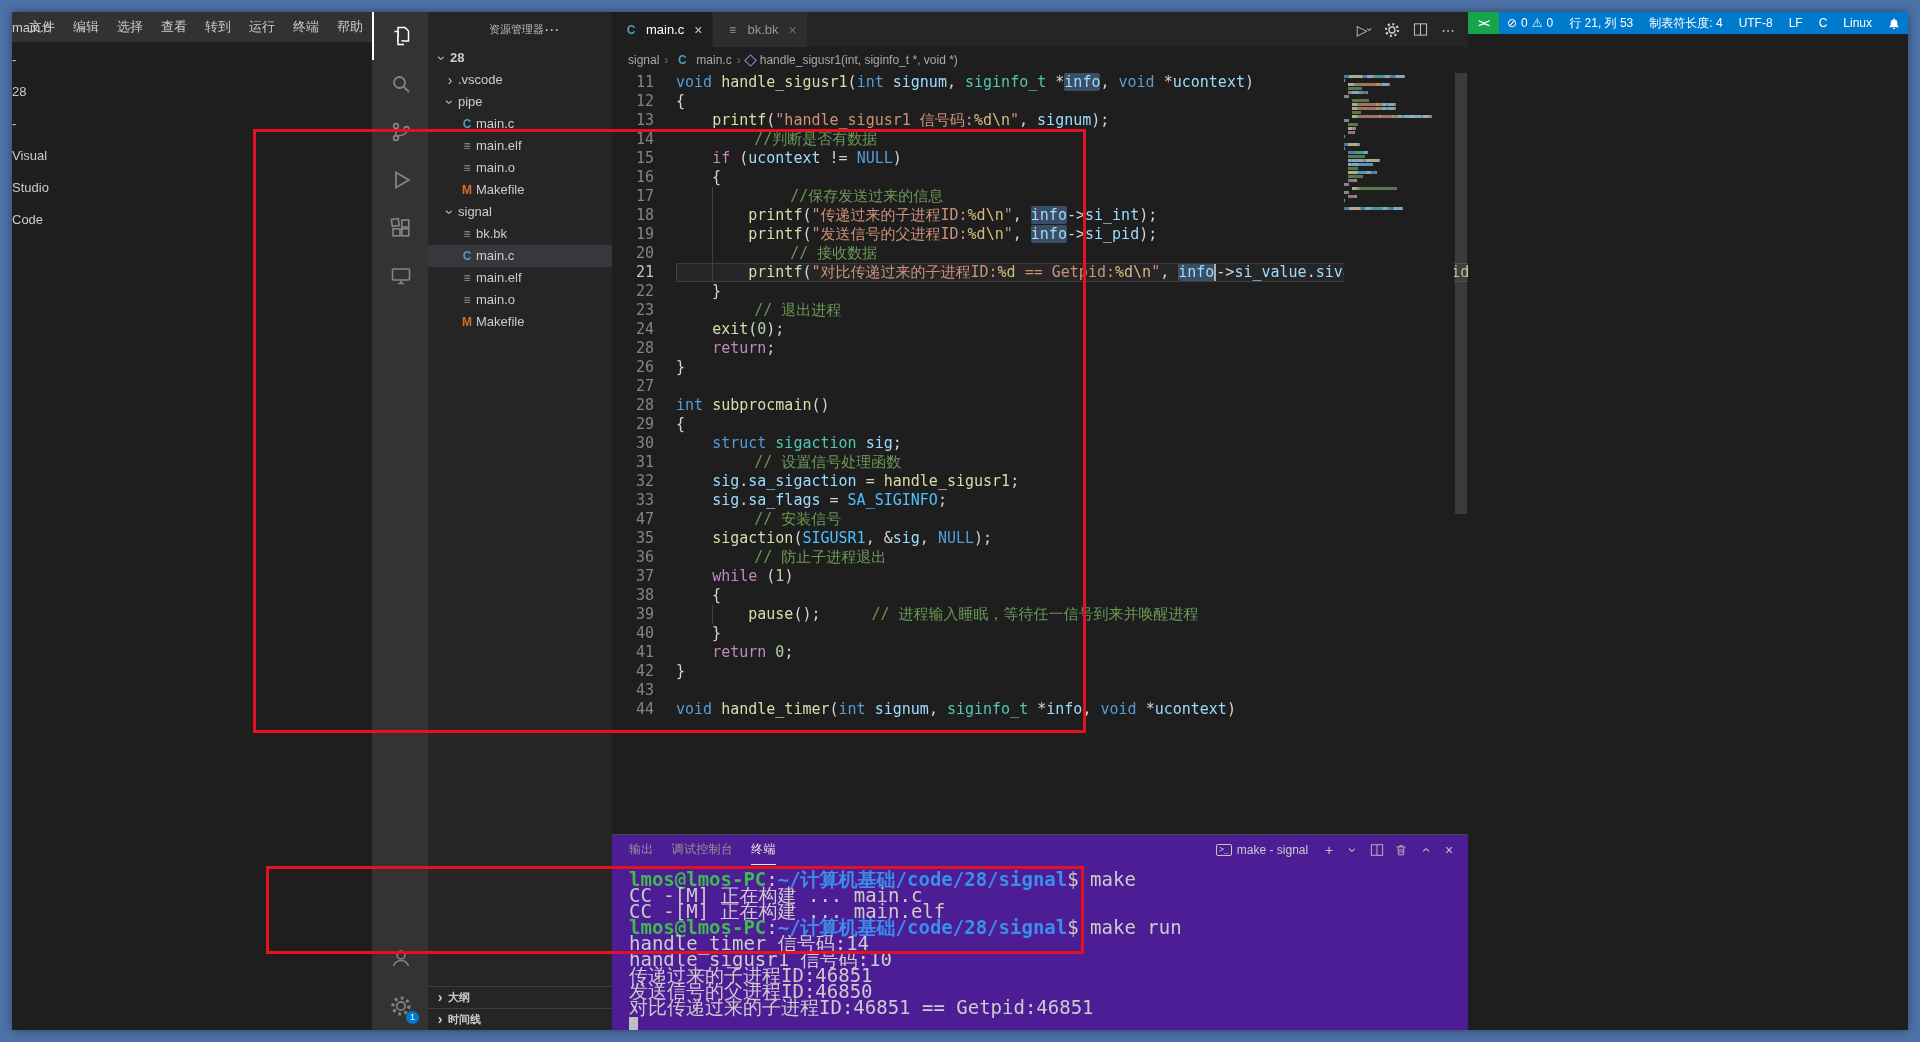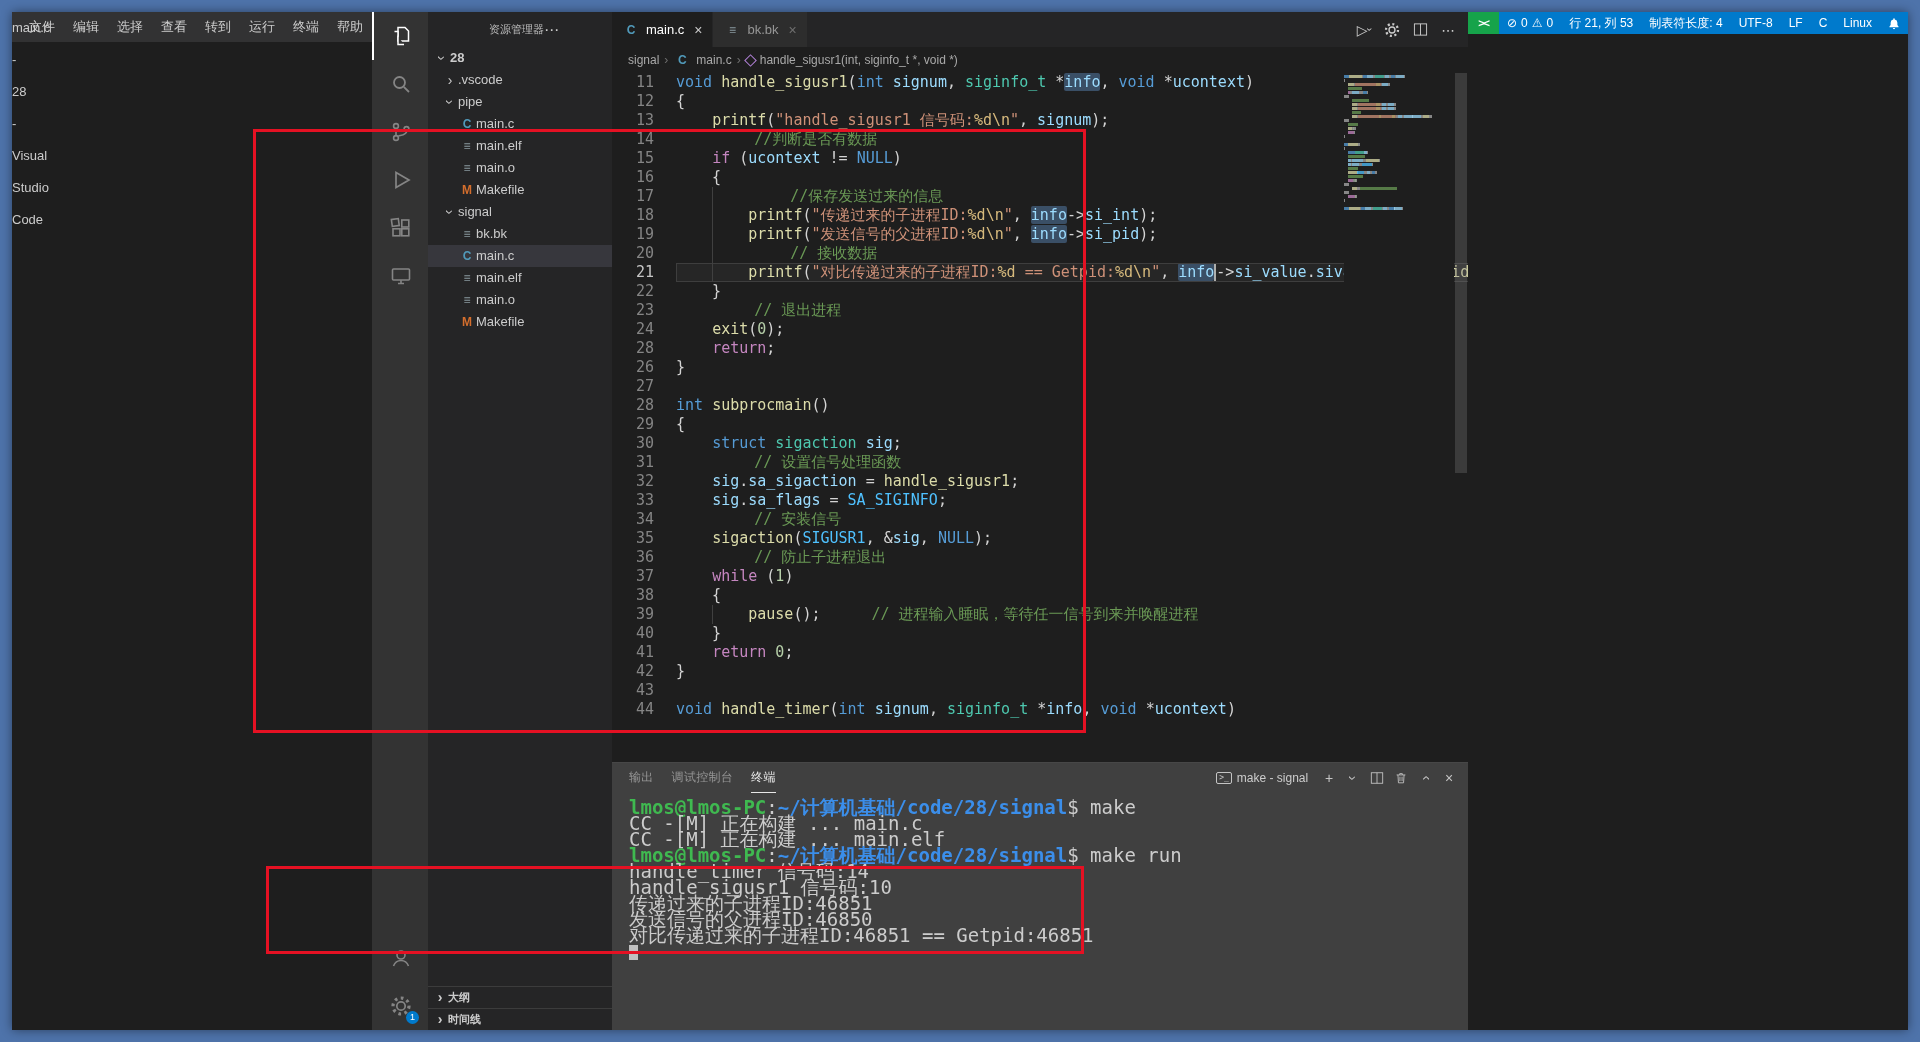--- a/index.html
+++ b/index.html
@@ -76,21 +76,21 @@
   
   .minimap{position:absolute;top:0;right:14px;width:110px;bottom:0;background:#1e1e1e;z-index:3;overflow:hidden;padding-top:2px;}
   .mm-row{height:4px;white-space:nowrap;overflow:hidden;}
   .mm-seg{display:inline-block;height:2.5px;vertical-align:top;opacity:.75;}
   .mc-k{background:#569cd6;} .mc-c{background:#c586c0;} .mc-t{background:#4ec9b0;} .mc-f{background:#dcdcaa;}
   .mc-s{background:#ce9178;} .mc-m{background:#6a9955;} .mc-n{background:#b5cea8;} .mc-v{background:#9cdcfe;}
   .mc-p{background:#aaaaaa;} .mc-e{background:#d7ba7d;} .mc-M{background:#4fc1ff;}
   .vscroll{position:absolute;top:0;right:0;width:14px;bottom:0;z-index:4;}
   .vscroll .thumb{position:absolute;top:0;left:1px;right:1px;height:58%;background:rgba(121,121,121,0.32);}
   
-  .panel{height:268px;flex:none;background:#404040;border-top:1px solid #474747;display:flex;flex-direction:column;}
+  .panel{height:196px;flex:none;background:#4c1d95;border-top:1px solid #474747;display:flex;flex-direction:column;}
   .panel-header{height:30px;flex:none;display:flex;align-items:center;justify-content:space-between;padding:0 8px 0 17px;}
   .ptabs{display:flex;gap:18px;height:100%;align-items:stretch;}
   .ptab{color:#969696;font-size:12px;display:flex;align-items:center;border-bottom:1px solid transparent;letter-spacing:.3px;}
   .ptab.active{color:#e7e7e7;border-bottom:1px solid #e7e7e7;}
   .pactions{display:flex;align-items:center;gap:2px;}
   .term-select{display:flex;align-items:center;gap:5px;color:#cccccc;font-size:12px;margin-right:8px;}
   .term-ico{font-family:var(--mono);font-size:8px;border:1px solid #c5c5c5;border-radius:2px;padding:1px 2px;line-height:1;color:#c5c5c5;}
   .pic{min-width:22px;height:22px;display:flex;align-items:center;justify-content:center;color:#c5c5c5;font-size:14px;}
   .chev-d{transform:rotate(90deg);} .chev-u{transform:rotate(-90deg);}
   .terminal{flex:1;min-height:0;overflow:hidden;padding:6px 0 0 17px;font-family:var(--mono);font-size:19px;}
@@ -323,21 +323,21 @@
             <div class="cl"><span class="ln">24</span><span class="code"><span class="tk-p">    </span><span class="tk-f">exit</span><span class="tk-p">(</span><span class="tk-n">0</span><span class="tk-p">);</span></span></div>
             <div class="cl"><span class="ln">28</span><span class="code"><span class="tk-p">    </span><span class="tk-c">return</span><span class="tk-p">;</span></span></div>
             <div class="cl"><span class="ln">26</span><span class="code"><span class="tk-p">}</span></span></div>
             <div class="cl"><span class="ln">27</span><span class="code"></span></div>
             <div class="cl"><span class="ln">28</span><span class="code"><span class="tk-k">int </span><span class="tk-f">subprocmain</span><span class="tk-p">()</span></span></div>
             <div class="cl"><span class="ln">29</span><span class="code"><span class="tk-p">{</span></span></div>
             <div class="cl"><span class="ln">30</span><span class="code"><span class="tk-p">    </span><span class="tk-k">struct </span><span class="tk-t">sigaction </span><span class="tk-v">sig</span><span class="tk-p">;</span></span></div>
             <div class="cl"><span class="ln">31</span><span class="code"><span class="tk-p">    </span><span class="tk-m">// 设置信号处理函数</span></span></div>
             <div class="cl"><span class="ln">32</span><span class="code"><span class="tk-p">    </span><span class="tk-v">sig</span><span class="tk-p">.</span><span class="tk-v">sa_sigaction</span><span class="tk-p"> = </span><span class="tk-f">handle_sigusr1</span><span class="tk-p">;</span></span></div>
             <div class="cl"><span class="ln">33</span><span class="code"><span class="tk-p">    </span><span class="tk-v">sig</span><span class="tk-p">.</span><span class="tk-v">sa_flags</span><span class="tk-p"> = </span><span class="tk-M">SA_SIGINFO</span><span class="tk-p">;</span></span></div>
-            <div class="cl"><span class="ln">34</span><span class="code"><span class="tk-p">    </span><span class="tk-m">// 安装信号</span></span></div>
+            <div class="cl"><span class="ln">47</span><span class="code"><span class="tk-p">    </span><span class="tk-m">// 安装信号</span></span></div>
             <div class="cl"><span class="ln">35</span><span class="code"><span class="tk-p">    </span><span class="tk-f">sigaction</span><span class="tk-p">(</span><span class="tk-M">SIGUSR1</span><span class="tk-p">, &amp;</span><span class="tk-v">sig</span><span class="tk-p">, </span><span class="tk-k">NULL</span><span class="tk-p">);</span></span></div>
             <div class="cl"><span class="ln">36</span><span class="code"><span class="tk-p">    </span><span class="tk-m">// 防止子进程退出</span></span></div>
             <div class="cl"><span class="ln">37</span><span class="code"><span class="tk-p">    </span><span class="tk-c">while</span><span class="tk-p"> (</span><span class="tk-n">1</span><span class="tk-p">)</span></span></div>
             <div class="cl"><span class="ln">38</span><span class="code"><span class="tk-p">    {</span></span></div>
             <div class="cl"><span class="ln">39</span><span class="code"><i class="guide" style="left: 4ch;"></i><span class="tk-p">        </span><span class="tk-f">pause</span><span class="tk-p">(); </span><span class="tk-m">// 进程输入睡眠，等待任一信号到来并唤醒进程</span></span></div>
             <div class="cl"><span class="ln">40</span><span class="code"><span class="tk-p">    }</span></span></div>
             <div class="cl"><span class="ln">41</span><span class="code"><span class="tk-p">    </span><span class="tk-c">return </span><span class="tk-n">0</span><span class="tk-p">;</span></span></div>
             <div class="cl"><span class="ln">42</span><span class="code"><span class="tk-p">}</span></span></div>
             <div class="cl"><span class="ln">43</span><span class="code"></span></div>
             <div class="cl"><span class="ln">44</span><span class="code"><span class="tk-k">void </span><span class="tk-f">handle_timer</span><span class="tk-p">(</span><span class="tk-k">int </span><span class="tk-v">signum</span><span class="tk-p">, </span><span class="tk-t">siginfo_t </span><span class="tk-p">*</span><span class="tk-v">info</span><span class="tk-p">, </span><span class="tk-k">void </span><span class="tk-p">*</span><span class="tk-v">ucontext</span><span class="tk-p">)</span></span></div>

